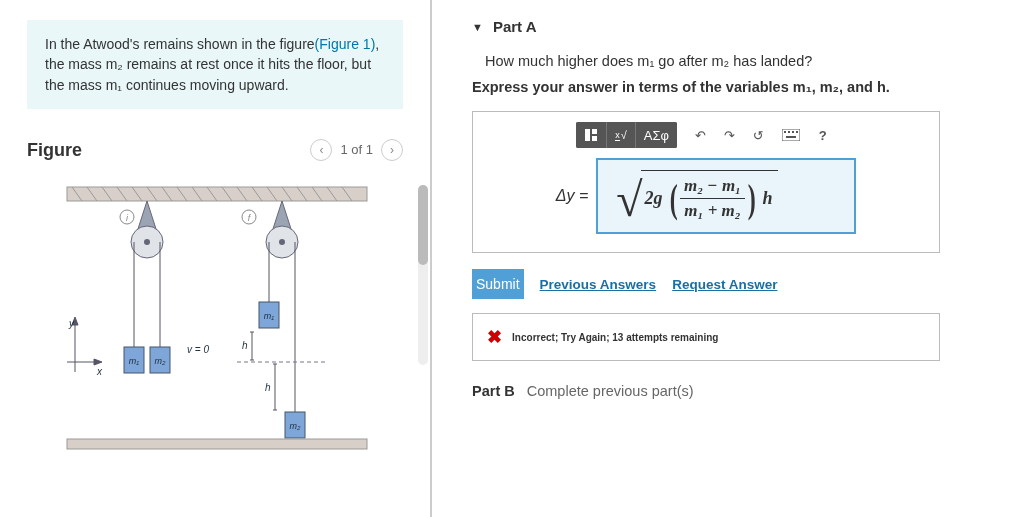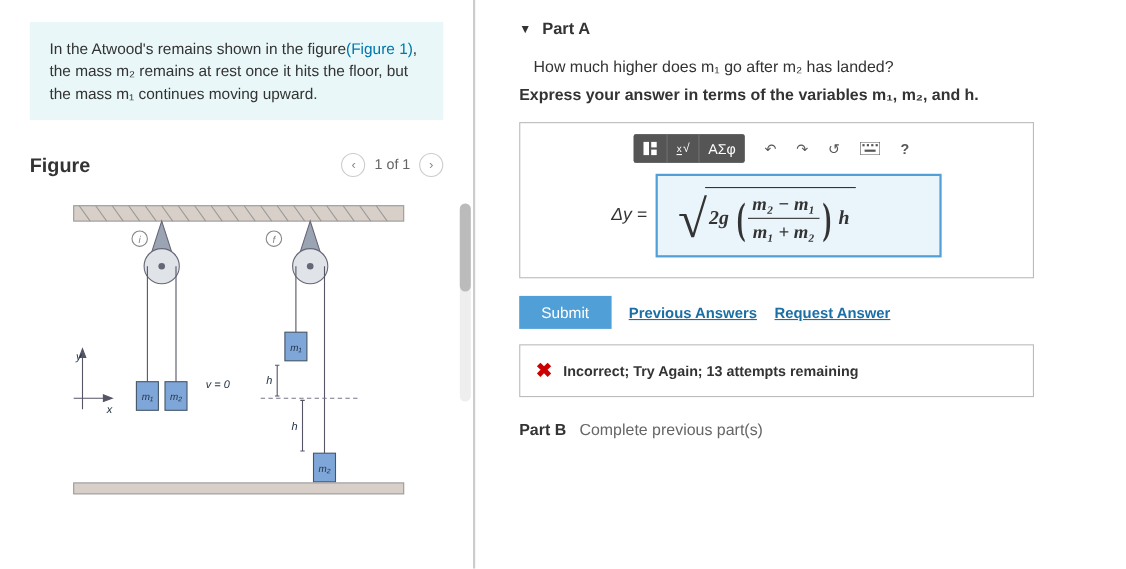--- a/index.html
+++ b/index.html
@@ -140,30 +140,30 @@
     display: inline-flex; flex-direction: column; align-items: center;
     font-size: 17px;
   }
   .frac .num { border-bottom: 1.2px solid #333; padding: 0 4px 2px 4px; }
   .frac .den { padding: 2px 4px 0 4px; }
   .mathit { font-style: italic; font-family: "Times New Roman", serif; }
 
   .actions { margin-top: 16px; display:flex; align-items:center; gap:16px; }
   .submit-btn {
     background: #509fd6; color: #fff; border: none;
-    padding: 7px 20px; font-size: 14px; cursor: pointer;
+    padding: 7px 4px; font-size: 14px; cursor: pointer;
   }
   .link-a { color: #1a6fa5; text-decoration: underline; font-size: 13.5px; font-weight: bold; cursor: pointer; }
 
   .feedback {
     border: 1px solid #bbb; padding: 12px 14px; margin-top: 14px;
     display: flex; align-items: center; gap: 10px; width: 468px;
   }
   .feedback .x { color: #cc0000; font-size: 18px; font-weight: bold; }
-  .feedback .msg { font-weight: bold; font-size: 13px; }
+  .feedback .msg { font-weight: bold; font-size: 10px; }
 
   .part-b {
     margin-top: 22px; font-size: 14.5px;
   }
   .part-b .lbl { font-weight: bold; }
   .part-b .sub { color: #666; margin-left: 8px; }
 </style>
 </head>
 <body>
 

